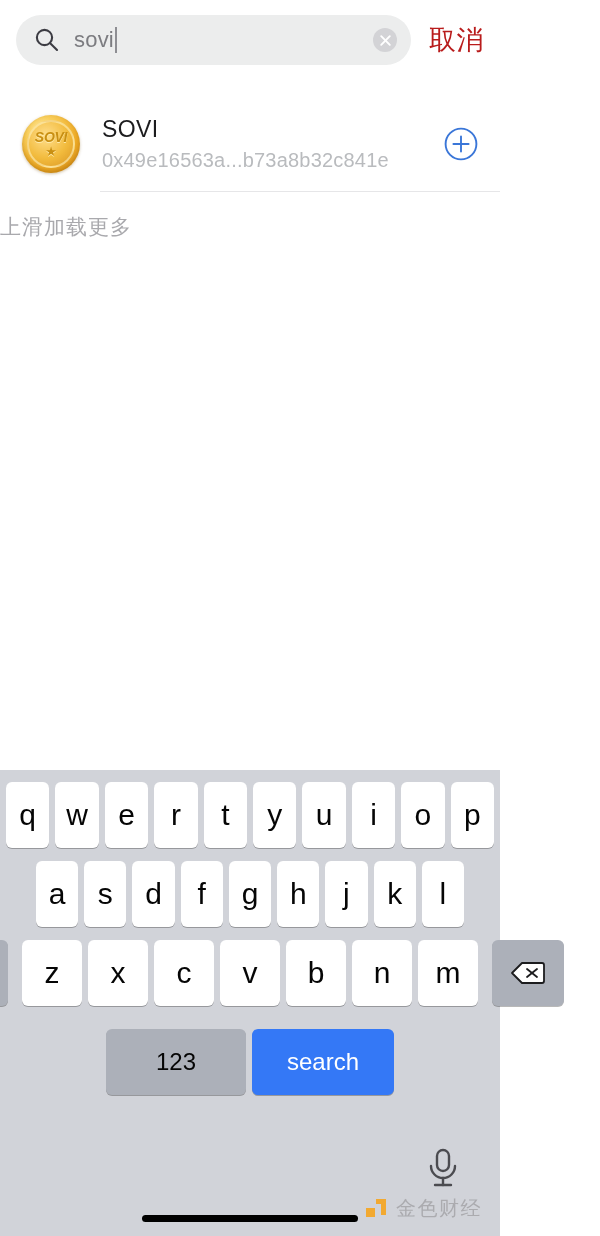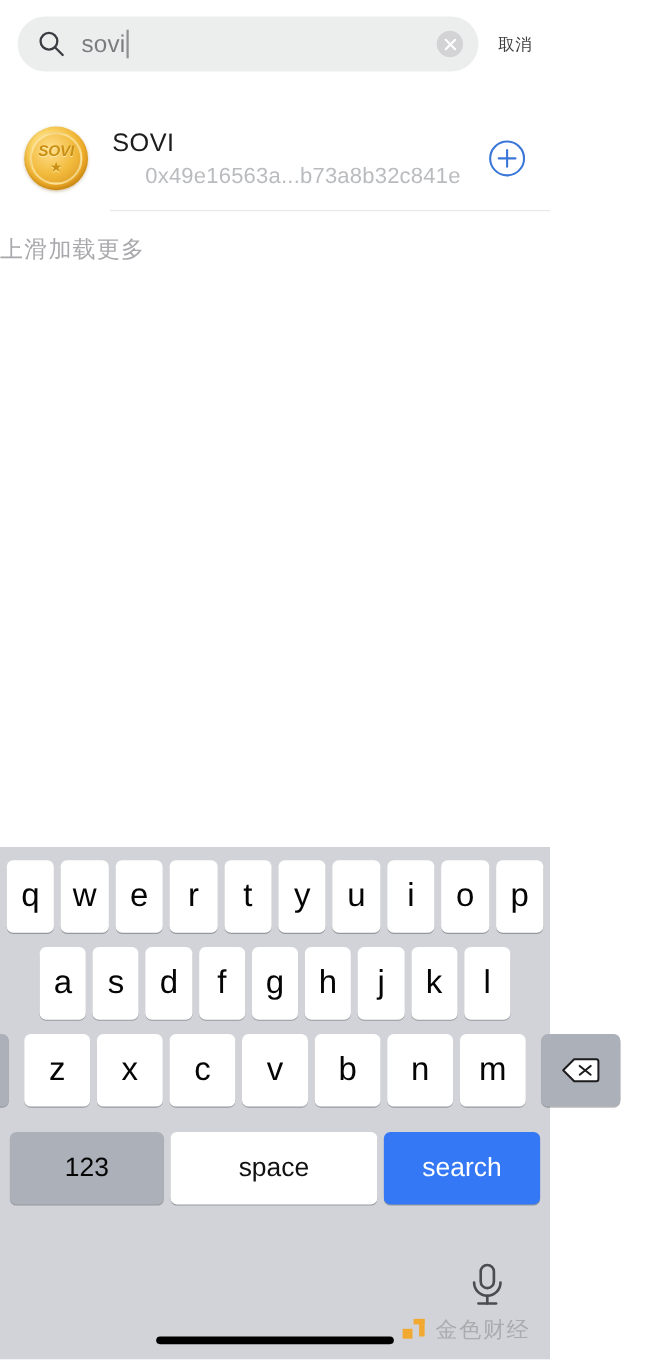--- a/index.html
+++ b/index.html
@@ -30,21 +30,21 @@
     display: inline-block; width: 2px; height: 26px; background: #8e8e93;
     margin-left: 1px;
   }
   .clear-btn {
     flex: 0 0 auto; width: 24px; height: 24px; border-radius: 50%;
     background: #d3d3d6; display: flex; align-items: center; justify-content: center;
     margin-left: 8px;
   }
   .clear-btn svg { width: 13px; height: 13px; display:block; }
   .cancel-btn {
-    flex: 0 0 auto; margin-left: 18px; font-size: 15px; color: #404040;
+    flex: 0 0 auto; margin-left: 18px; font-size: 27px; color: #b91c1c;
     letter-spacing: .5px;
   }
 
   
   .result-row {
     position: absolute; top: 96px; left: 0; right: 0; height: 95px;
     display: flex; align-items: center; padding: 0 22px 0 22px;
   }
   .coin {
     flex: 0 0 auto; width: 58px; height: 58px; border-radius: 50%;
@@ -70,21 +70,21 @@
   .coin-star { font-size: 13px; color: #c98f12; margin-top: 1px; line-height: 1;
     text-shadow: 0 1px 0 rgba(255,238,180,.9); }
 
   .result-info { flex: 1 1 auto; margin-left: 22px; min-width: 0; }
   .result-name {
     font-size: 23px; color: #1c1c1e; font-weight: 500; letter-spacing: .4px;
     line-height: 1.25;
   }
   .result-address {
     font-size: 20px; color: #b9bbbe; letter-spacing: .2px; margin-top: 5px;
-    line-height: 1.2; white-space: nowrap; overflow: hidden; margin-left: 30px;
+    line-height: 1.2; white-space: nowrap; overflow: hidden;
   }
   .add-btn { flex: 0 0 auto; width: 34px; height: 34px; }
   .add-btn svg { width: 34px; height: 34px; display: block; }
 
   .divider {
     position: absolute; top: 191px; left: 100px; right: 0; height: 1px;
     background: #e6e6e8;
   }
 
   .load-more {
@@ -246,21 +246,20 @@
             <path d="M12 3 H32 A2 2 0 0 1 34 5 V21 A2 2 0 0 1 32 23 H12 L2 13 Z" stroke="#1c1c1e" stroke-width="1.8" stroke-linejoin="round" fill="#ffffff"></path>
             <line x1="17" y1="9" x2="27" y2="17" stroke="#1c1c1e" stroke-width="1.8" stroke-linecap="round"></line>
             <line x1="27" y1="9" x2="17" y2="17" stroke="#1c1c1e" stroke-width="1.8" stroke-linecap="round"></line>
           </svg>
         </span>
       </div>
     </div>
 
     <div class="krow r4">
       <div class="key dark num">123</div>
-      <div class="key space">space</div>
       <div class="key go">search</div>
     </div>
 
     <div class="kb-bottom">
       <div class="mic">
         <span>
           <svg viewBox="0 0 38 44" fill="none" xmlns="http://www.w3.org/2000/svg">
             <rect x="13" y="4" width="12" height="21" rx="6" stroke="#4b4b50" stroke-width="2.4"></rect>
             <path d="M7 20 a12 12 0 0 0 24 0" stroke="#4b4b50" stroke-width="2.4" stroke-linecap="round"></path>
             <line x1="19" y1="32" x2="19" y2="39" stroke="#4b4b50" stroke-width="2.4" stroke-linecap="round"></line>

